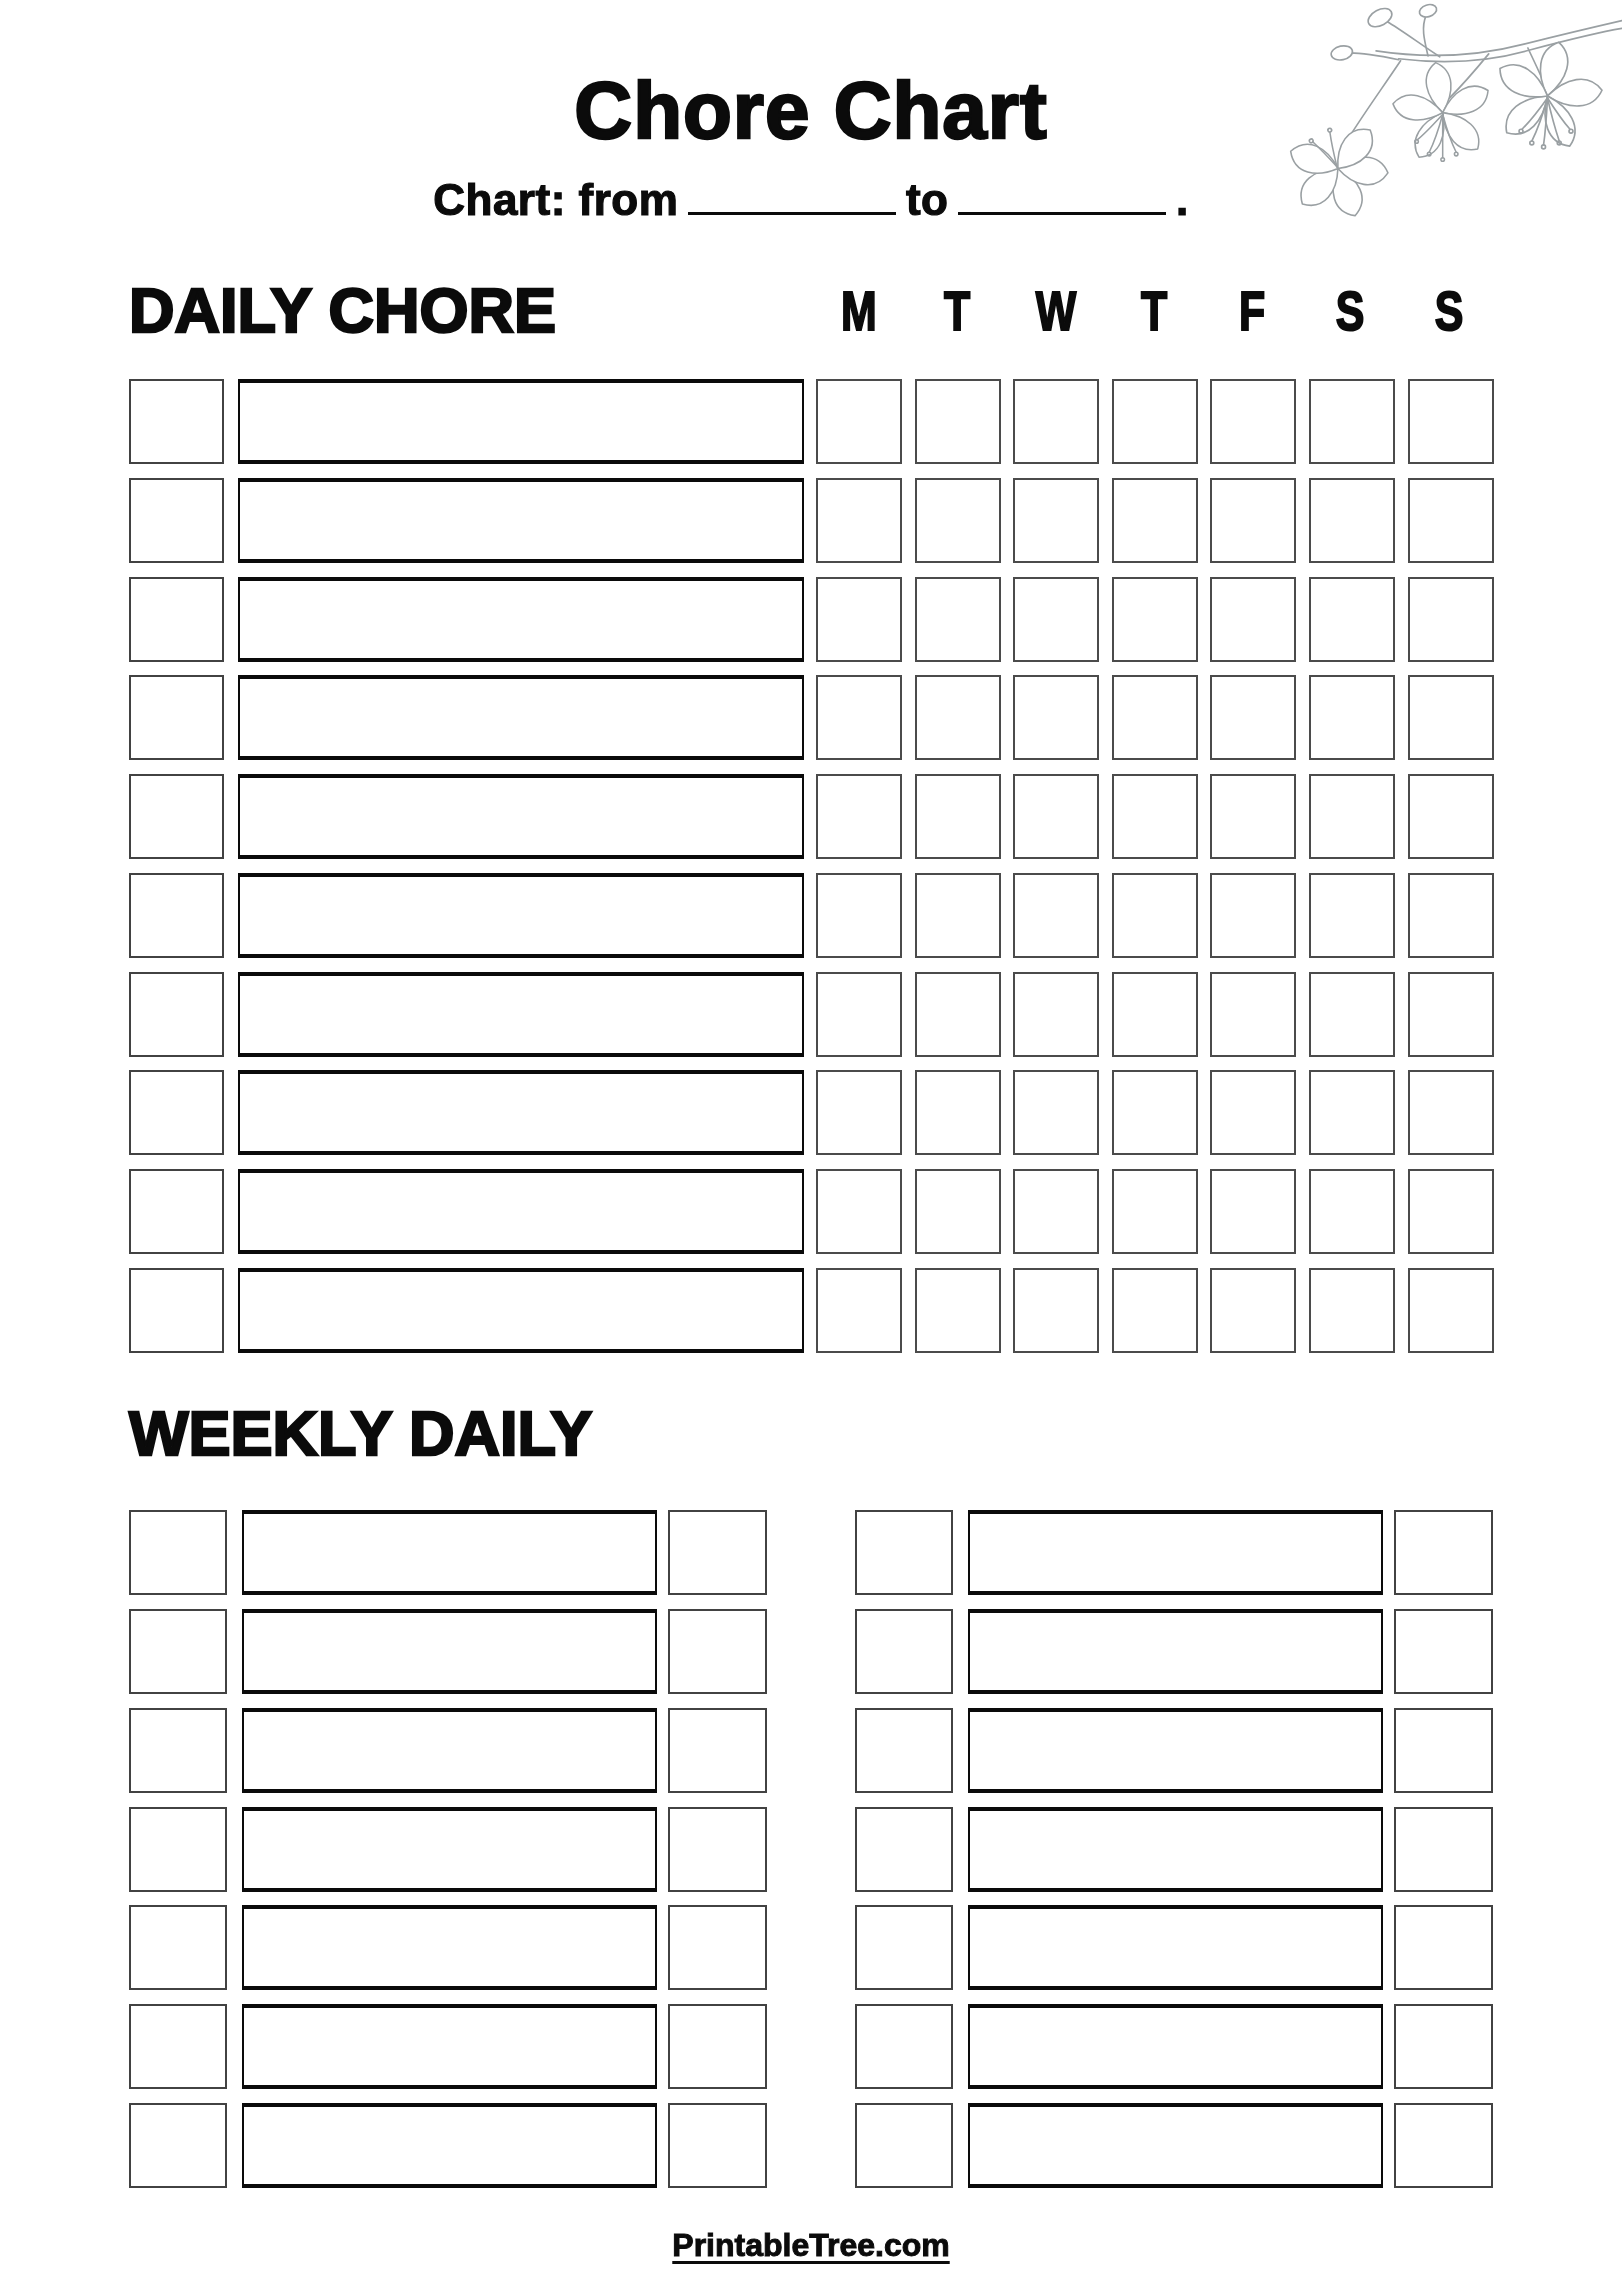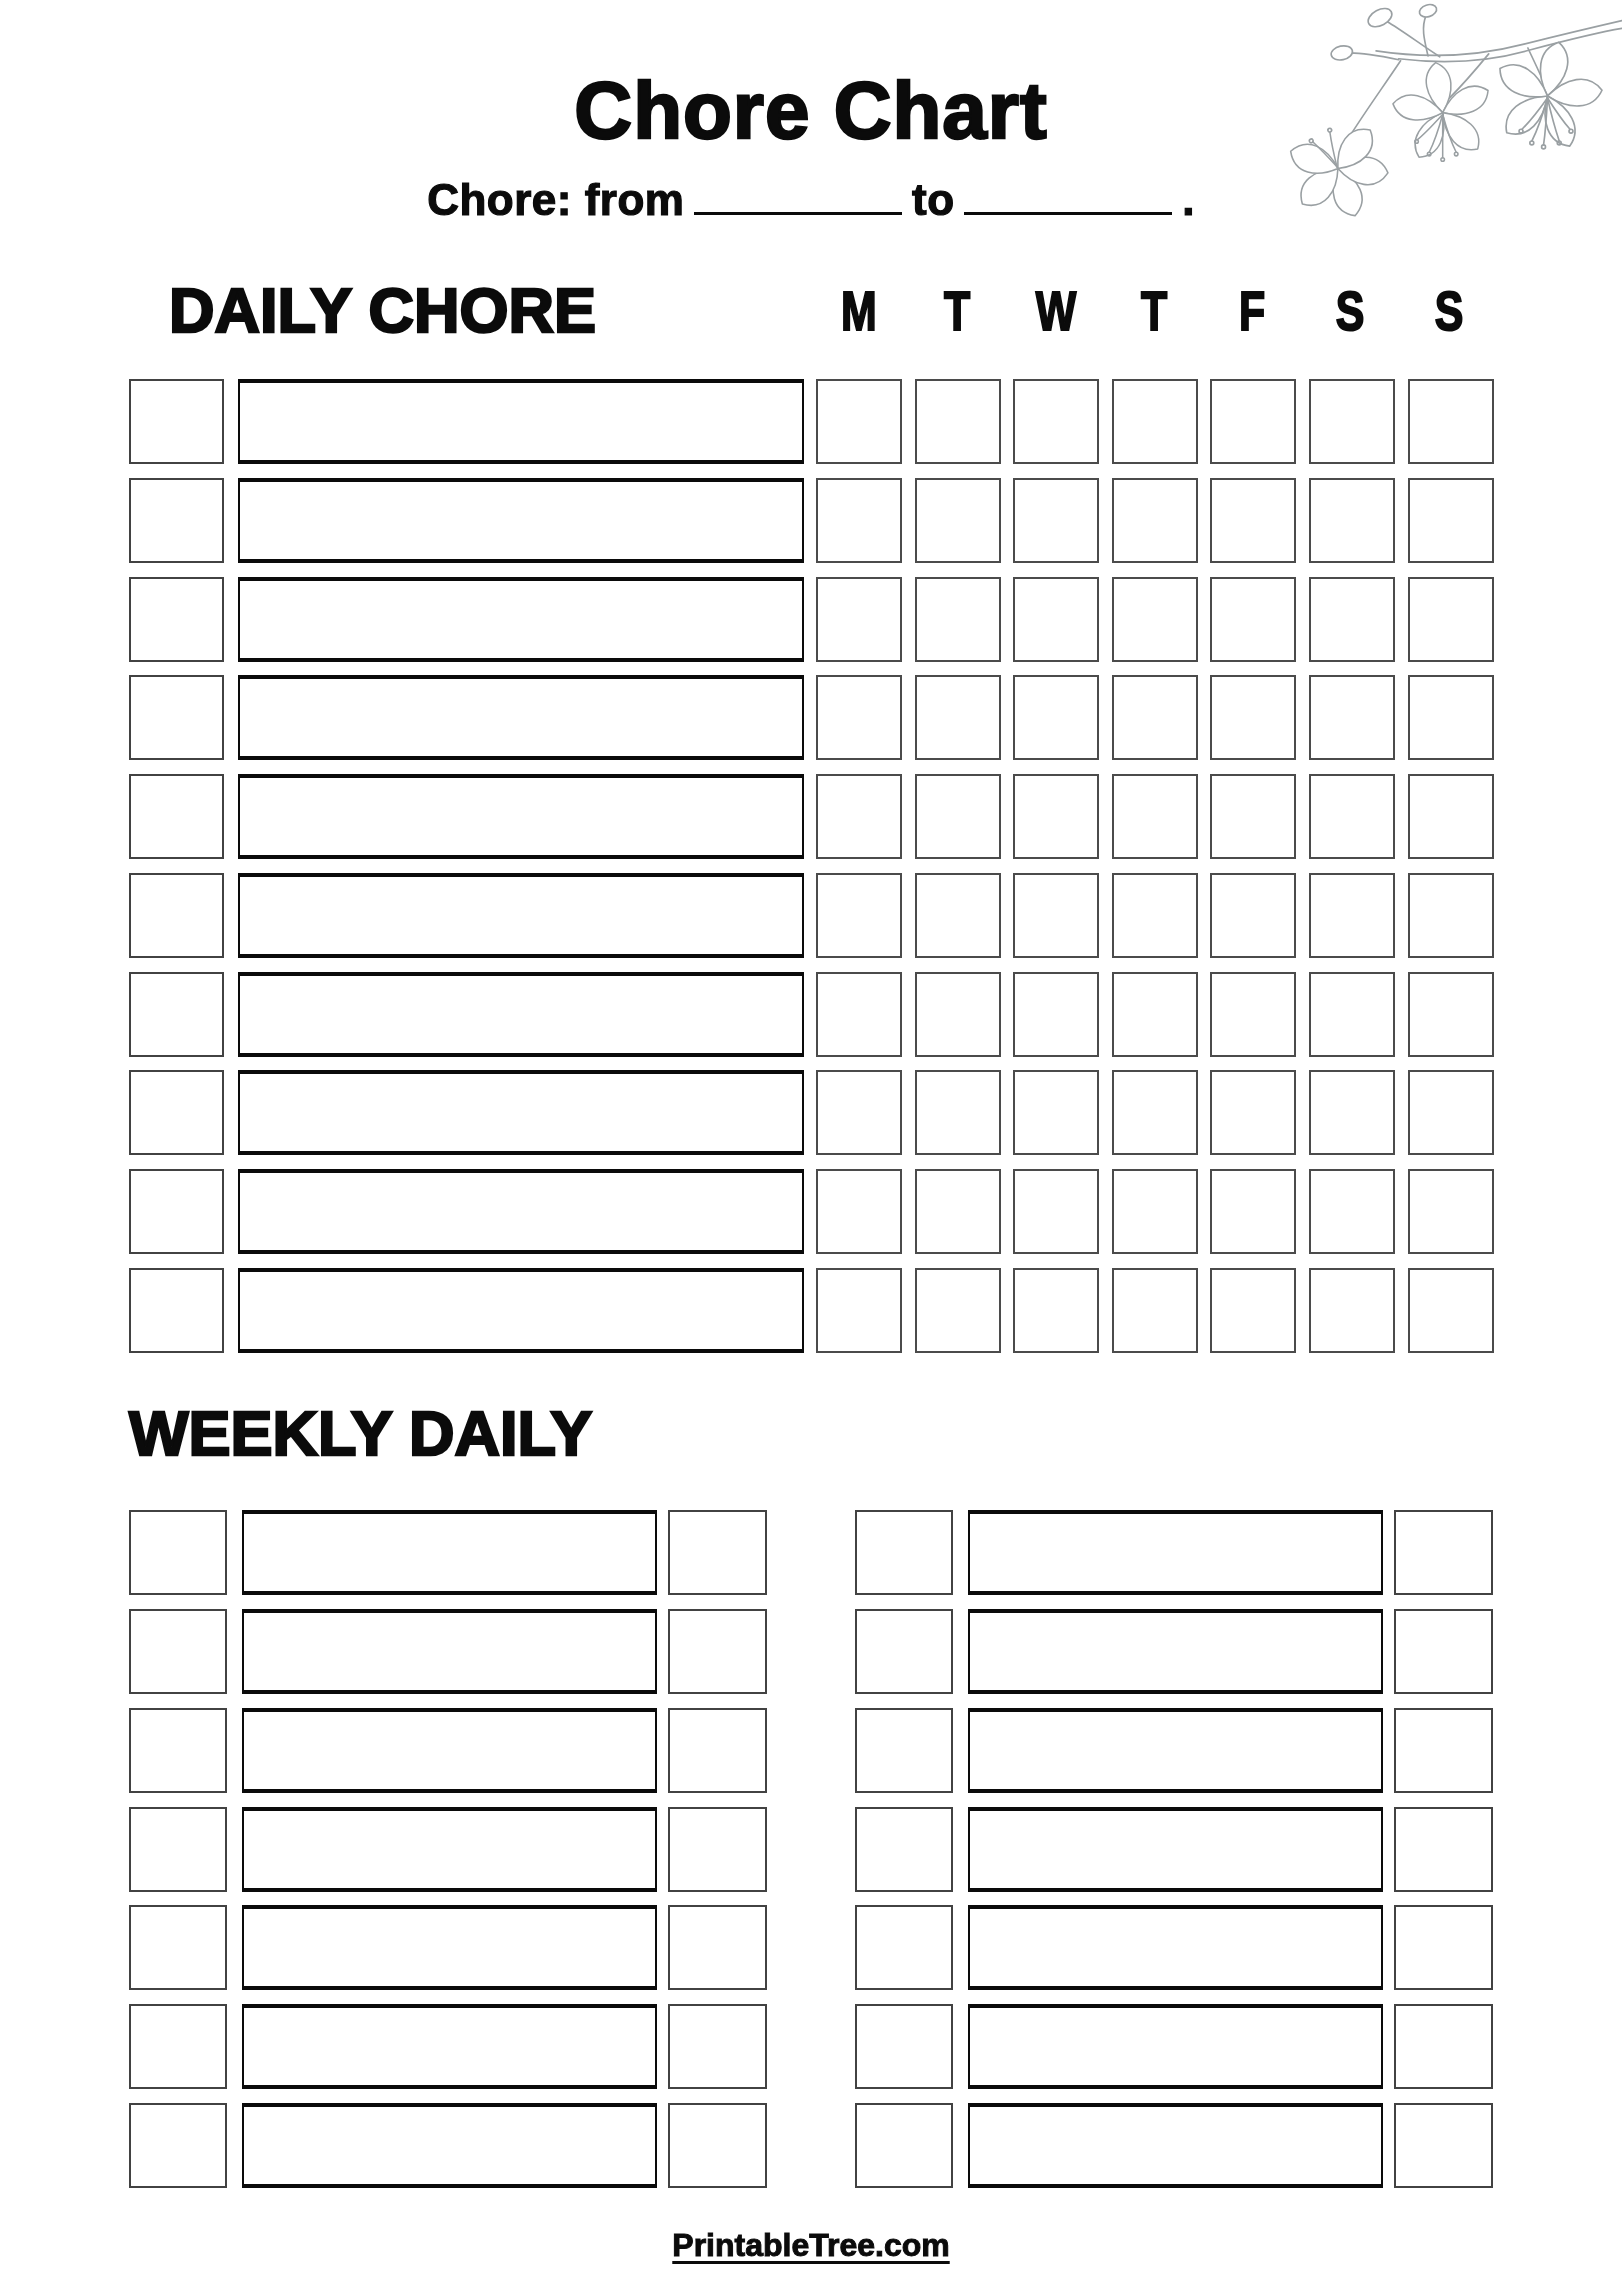--- a/index.html
+++ b/index.html
@@ -18,21 +18,21 @@
     -webkit-text-stroke:1.2px #0b0b0b;white-space:nowrap;
   }
   .blank{
     display:inline-block;width:208px;height:33px;margin:0 9.8px;
     border-bottom:3.9px solid #0b0b0b;vertical-align:baseline;
   }
   .section-heading{
     position:absolute;left:129px;font-size:63px;font-weight:800;line-height:1;
     letter-spacing:0;-webkit-text-stroke:2.5px #0b0b0b;white-space:nowrap;
   }
-  #dailyHeading{top:279px;margin-left:40px;}
+  #dailyHeading{top:279px;}
   #weeklyHeading{top:1402px;}
   .day-headers{position:absolute;left:816px;top:284px;display:flex;gap:12.3px;}
   .day-letter{
     width:86px;text-align:center;font-size:55px;font-weight:800;line-height:1;
     -webkit-text-stroke:2px #0b0b0b;transform:scaleX(.78);
   }
   .grid-row{position:absolute;height:85px;}
   .daily-row{left:129px;width:1365px;}
   .weekly-row{width:639px;}
   .cb{
@@ -132,21 +132,21 @@
         <path d="M0,2 C3,16 6,28 9,38"></path>
         <circle cx="-13" cy="40" r="2"></circle>
           <circle cx="10" cy="40" r="2"></circle>
       </g>
     </g>
   </svg>
 
   <div class="title">Chore Chart</div>
 
   <div class="date-line">
-    <span>Chore: from</span><span class="blank"></span><span>to</span><span class="blank"></span><span>.</span>
+    <span>Chart: from</span><span class="blank"></span><span>to</span><span class="blank"></span><span>.</span>
   </div>
 
   <div class="section-heading" id="dailyHeading">DAILY CHORE</div>
   <div class="day-headers" id="dayHeaders">
       <span class="day-letter">M</span>
       <span class="day-letter">T</span>
       <span class="day-letter">W</span>
       <span class="day-letter">T</span>
       <span class="day-letter">F</span>
       <span class="day-letter">S</span>

